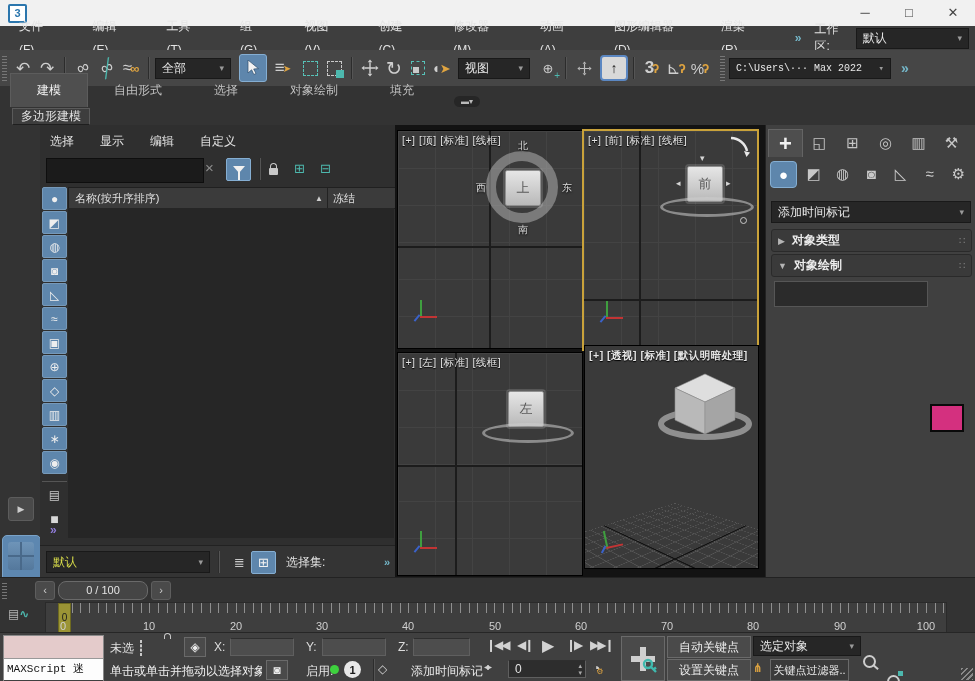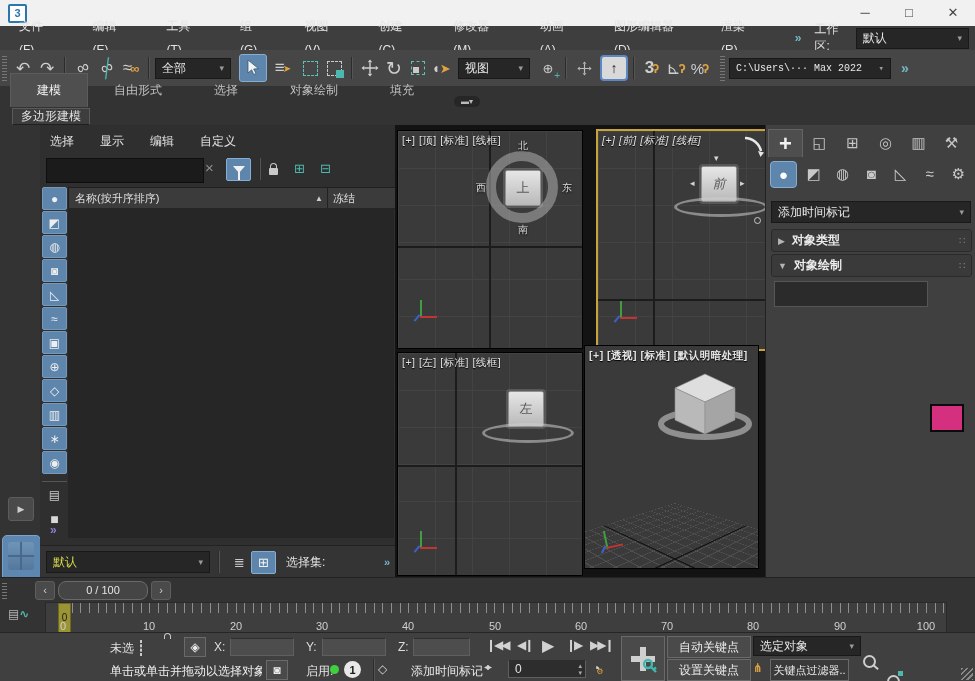--- a/index.html
+++ b/index.html
@@ -328,21 +328,21 @@
       <span class="compass" style="left:120px;top:92px;">南</span>
       <span class="compass" style="left:78px;top:50px;">西</span>
       <span class="compass" style="left:164px;top:50px;">东</span>
       <span class="tripod" style="left:14px;bottom:22px;">
           <i class="ay"></i>
           <i class="ax"></i>
           <i class="az"></i>
         </span>
     </div>
 
-    <div class="vp ortho active" style="left:201px;top:4px;width:173px;height:218px;font-style:italic;">
+    <div class="vp ortho active" style="left:187px;top:4px;width:173px;height:218px;">
       <span class="vplabel">[+] [前] [标准] [线框]</span>
       <span class="axis-v" style="left:55px;"></span>
       <span class="axis-h" style="top:168px;"></span>
       <svg width="26" height="26" viewBox="0 0 26 26" style="position:absolute;right:6px;top:4px;">
         <path d="M6 3 a 17 17 0 0 1 16 13" stroke="#e8e8e8" stroke-width="2.5" fill="none"></path>
         <path d="M19 16 L25 17.5 L21.5 22 Z" fill="#e8e8e8"></path>
       </svg>
       <span class="cubeface" style="left:103px;top:35px;">前</span>
       <span class="vc-arr" style="left:116px;top:22px;">▾</span>
       <span class="vc-arr" style="left:92px;top:47px;">◂</span>
@@ -444,20 +444,24 @@
       <span class="ticklabel" style="left:449px;">50</span>
       <span class="ticklabel" style="left:535px;">60</span>
       <span class="ticklabel" style="left:621px;">70</span>
       <span class="ticklabel" style="left:707px;">80</span>
       <span class="ticklabel" style="left:794px;">90</span>
       <span class="ticklabel" style="left:880px;">100</span>
     </div>
   </div>
 
   <div class="abs statusbar">
+    <div class="msbox">
+      <div class="mspink"></div>
+      <div class="mswhite">MAXScript 迷</div>
+    </div>
 
     
     <span class="abs" style="left:110px;top:7px;color:#e0e0e0;text-align:right;">未选</span>
     <span class="abs marq gray" style="left:140px;top:8px;"></span>
     <span class="abs" style="left:163px;top:5px;"><span class="lockico"></span></span>
     <span class="abs sbtn" style="left:184px;top:4px;width:20px;height:18px;">◈</span>
     <span class="abs" style="left:214px;top:7px;color:#dcdcdc;">X:</span>
     <span class="abs field" style="left:230px;top:5px;width:62px;"></span>
     <span class="abs" style="left:306px;top:7px;color:#dcdcdc;">Y:</span>
     <span class="abs field" style="left:322px;top:5px;width:62px;"></span>

